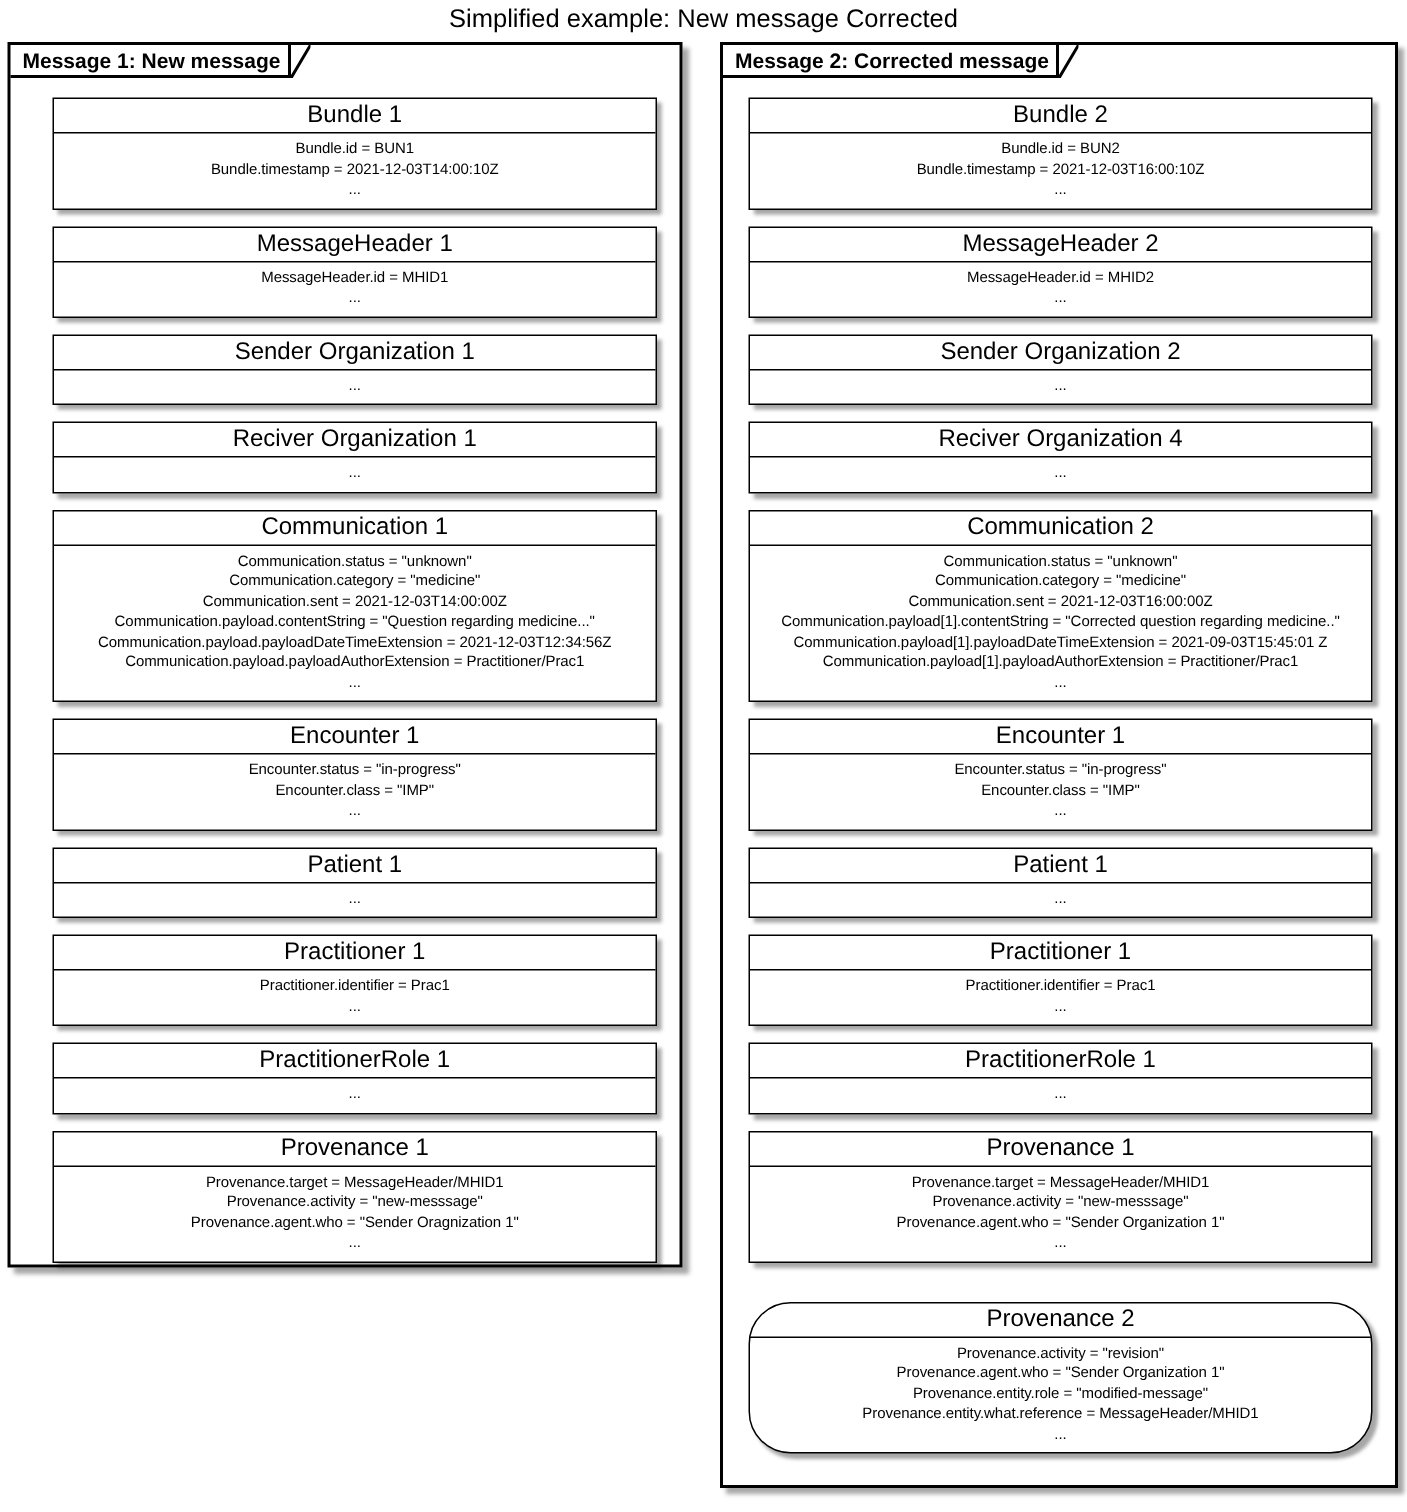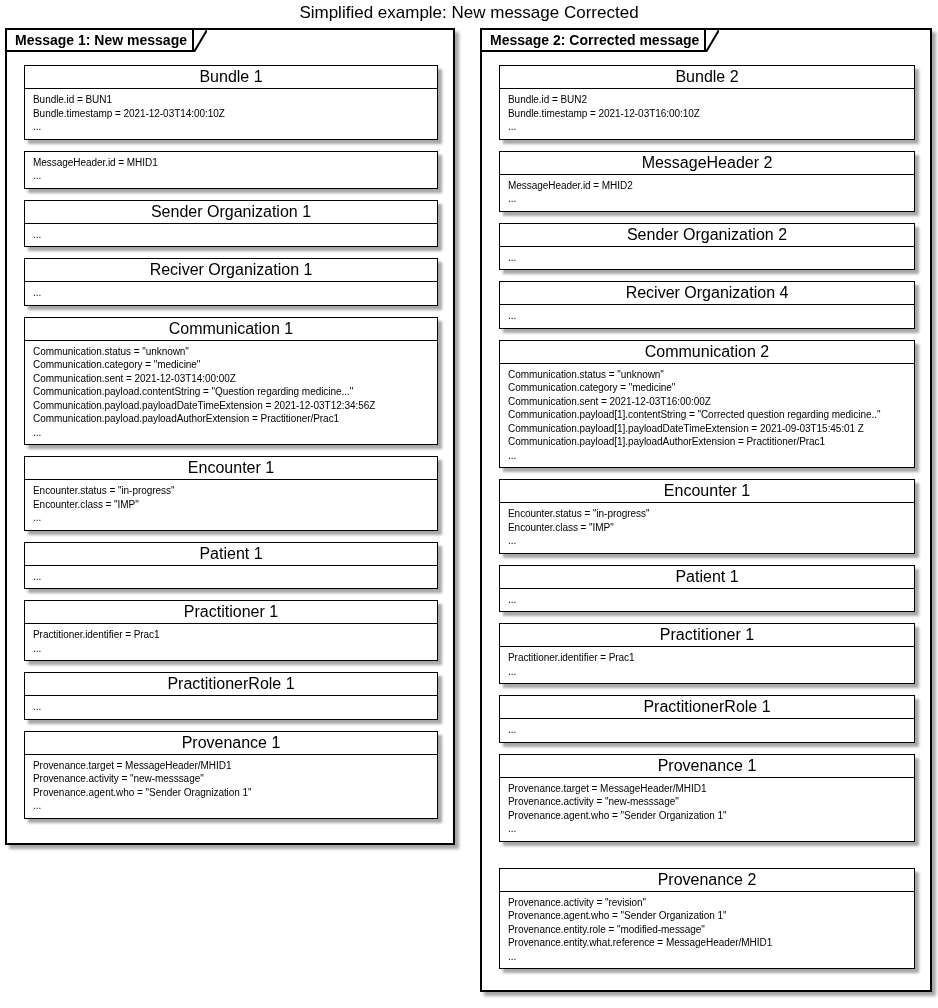--- a/index.html
+++ b/index.html
@@ -21,21 +21,21 @@
     padding-left: 5px;
     gap: 25px;
   }
   .frame {
     position: relative;
     box-sizing: border-box;
     border: 2px solid #000;
     background: #fff;
     box-shadow: 4px 4px 3px rgba(0,0,0,0.35);
   }
-  .frame.left  { width: 450px; height: 817px; }
+  .frame.left  { width: 450px; height: 817px; padding-left: 11px; }
   .frame.right { width: 452px; height: 964px; }
   .tab {
     position: absolute;
     top: 0; left: 0;
     display: flex;
     align-items: stretch;
   }
   .tab-label {
     font-weight: bold;
     font-size: 14px;
@@ -46,34 +46,35 @@
     white-space: nowrap;
   }
   .tab-notch { display: block; }
   .boxes { padding: 35px 15px 0 17px; }
   .obj {
     border: 1.5px solid #000;
     background: #fff;
     box-shadow: 3.5px 3.5px 2.5px rgba(0,0,0,0.35);
     margin-bottom: 11px;
   }
-  .obj.extra-gap { margin-top: 26px; }
+  .obj.extra-gap { margin-top: 26px; border-radius: 28px; }
   .obj-title {
     text-align: center;
     font-size: 16px;
     line-height: 15px;
     padding: 3px 4px 4px 4px;
     border-bottom: 1.5px solid #000;
   }
   .obj-body {
     padding: 4px 8px 5px 8px;
     font-size: 10px;
     line-height: 13.5px;
     letter-spacing: -0.05px;
     overflow: hidden;
+    text-align: center;
   }
   .obj-line { white-space: pre; }
 </style>
 </head>
 <body>
 
 <div class="page-title">Simplified example: New message Corrected</div>
 
 <div class="row">
 
@@ -89,20 +90,21 @@
       <div class="obj">
         <div class="obj-title">Bundle 1</div>
         <div class="obj-body">
           <div class="obj-line">Bundle.id = BUN1</div>
           <div class="obj-line">Bundle.timestamp = 2021-12-03T14:00:10Z</div>
           <div class="obj-line">...</div>
         </div>
       </div>
 
       <div class="obj">
+        <div class="obj-title">MessageHeader 1</div>
         <div class="obj-body">
           <div class="obj-line">MessageHeader.id = MHID1</div>
           <div class="obj-line">...</div>
         </div>
       </div>
 
       <div class="obj">
         <div class="obj-title">Sender Organization 1</div>
         <div class="obj-body">
           <div class="obj-line">...</div>

